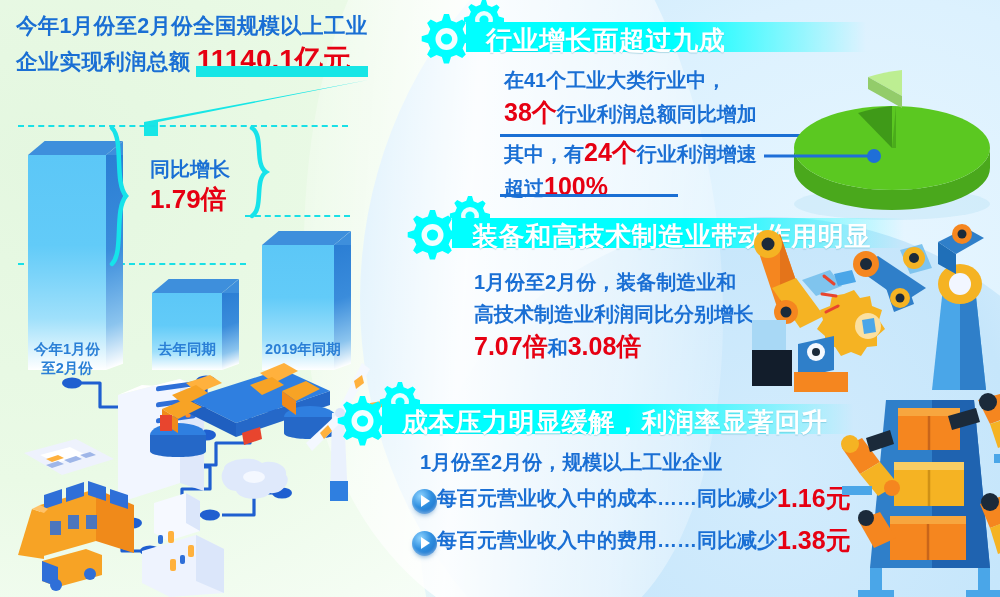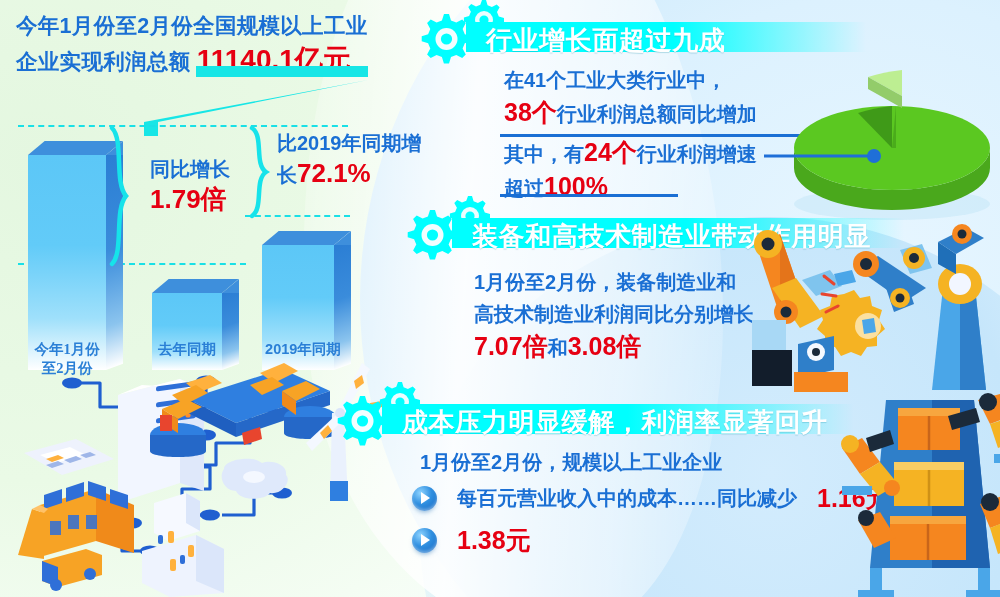--- a/index.html
+++ b/index.html
@@ -55,21 +55,21 @@
   .sec-head{position:relative;height:30px;}
   .sec-head .barbg{position:absolute;left:0;top:0;height:30px;
     background:linear-gradient(90deg,#0ff 0%,#0ff 52%,rgba(0,255,255,.45) 78%,rgba(0,255,255,0) 100%);}
   .sec-head .ttl{position:absolute;left:20px;top:1px;color:#fff;font-size:26px;font-weight:700;
     letter-spacing:.6px;white-space:nowrap;text-shadow:0 1px 1px rgba(0,130,160,.25);}
   .gears{position:absolute;left:-44px;top:-24px;width:90px;height:62px;}
   .sec-body{position:relative;color:#1a6fd4;font-weight:700;font-size:20px;line-height:32px;}
   .sec-body .r{color:#e60012;font-size:25px;font-weight:800;}
   .uline{position:absolute;height:2.5px;background:#1a6fd4;}
 
-  .bullet-row{display:flex;align-items:center;gap:20px;white-space:nowrap;}
+  .bullet-row{display:flex;align-items:flex-end;gap:0;white-space:nowrap;}
   .play{width:25px;height:25px;flex:0 0 25px;border-radius:50%;
     background:radial-gradient(circle at 34% 28%,#8fd4ff 0%,#2f8fe0 45%,#1565c0 100%);
     box-shadow:0 3px 5px -2px rgba(30,110,180,.55),inset 0 -2px 3px rgba(255,255,255,.35);
     position:relative;}
   .play::after{content:"";position:absolute;left:9px;top:6px;
     border-left:9px solid #fff;border-top:6.5px solid transparent;border-bottom:6.5px solid transparent;}
 
   svg{display:block;overflow:visible;}
 </style>
 </head>
@@ -125,26 +125,22 @@
     </svg>
     <svg class="brace" style="left:248px;top:26px;" width="26" height="92" viewBox="0 0 26 92">
       <path d="M4 2 C16 10 6 38 18 46 C6 54 16 82 4 90" fill="none" stroke="#16e3ea" stroke-width="4.5" stroke-linecap="round"></path>
     </svg>
 
     <div class="note" style="left:150px;top:54px;">
       <span>同比增长</span><br>
       <b>1.79倍</b>
     </div>
 
-    <div class="note" style="left:277px;top:28px;width:170px;">
-      <span>比2019年同期增</span><br>
-      <span>长</span><b>72.1%</b>
-    </div>
-
-    <div class="axis-label" style="left:10px;top:240px;width:114px;font-family:Liberation Serif, serif;">今年1月份<br>至2月份</div>
+
+    <div class="axis-label" style="left:10px;top:240px;width:114px;">今年1月份<br>至2月份</div>
     <div class="axis-label" style="left:128px;top:240px;width:118px;">去年同期</div>
     <div class="axis-label" style="left:244px;top:240px;width:118px;">2019年同期</div>
   </div>
 
   <svg style="position:absolute;left:10px;top:355px;" width="400" height="242" viewBox="0 0 400 242">
     <g stroke="#1f5fd0" stroke-width="3.2" fill="none" stroke-linejoin="round">
       <path d="M62 28 L90 28 L90 52 L118 52"></path>
       <path d="M196 26 L196 52 L168 52 L168 80 L196 80"></path>
       <path d="M60 152 L92 152 L92 168 L122 168"></path>
       <path d="M258 52 L240 52 L240 88 L206 88 L206 110 L178 110"></path>
@@ -426,20 +422,21 @@
     </div>
     <div class="sec-body" style="margin-top:12px;margin-left:30px;">
       <div style="margin-left:8px;">1月份至2月份，规模以上工业企业</div>
       <div class="bullet-row" style="margin-top:4px;">
         <span class="play"></span>
         <span>每百元营业收入中的成本……同比减少</span>
           <span class="r">1.16元</span>
       </div>
       <div class="bullet-row" style="margin-top:10px;">
         <span class="play"></span>
+        <span>每百元营业收入中的费用……同比减少</span>
           <span class="r">1.38元</span>
       </div>
     </div>
 
     <svg style="position:absolute;left:458px;top:-12px;" width="184" height="205" viewBox="0 0 184 205">
       <path d="M46 8 L134 8 L150 176 L30 176 Z" fill="#2f7fc9"></path>
       <path d="M92 8 L134 8 L150 176 L92 176 Z" fill="#1f63b0"></path>
       <g>
         <rect x="58" y="16" width="62" height="42" fill="#f5861f"></rect>
         <rect x="58" y="16" width="62" height="8" fill="#f7a63f"></rect>

